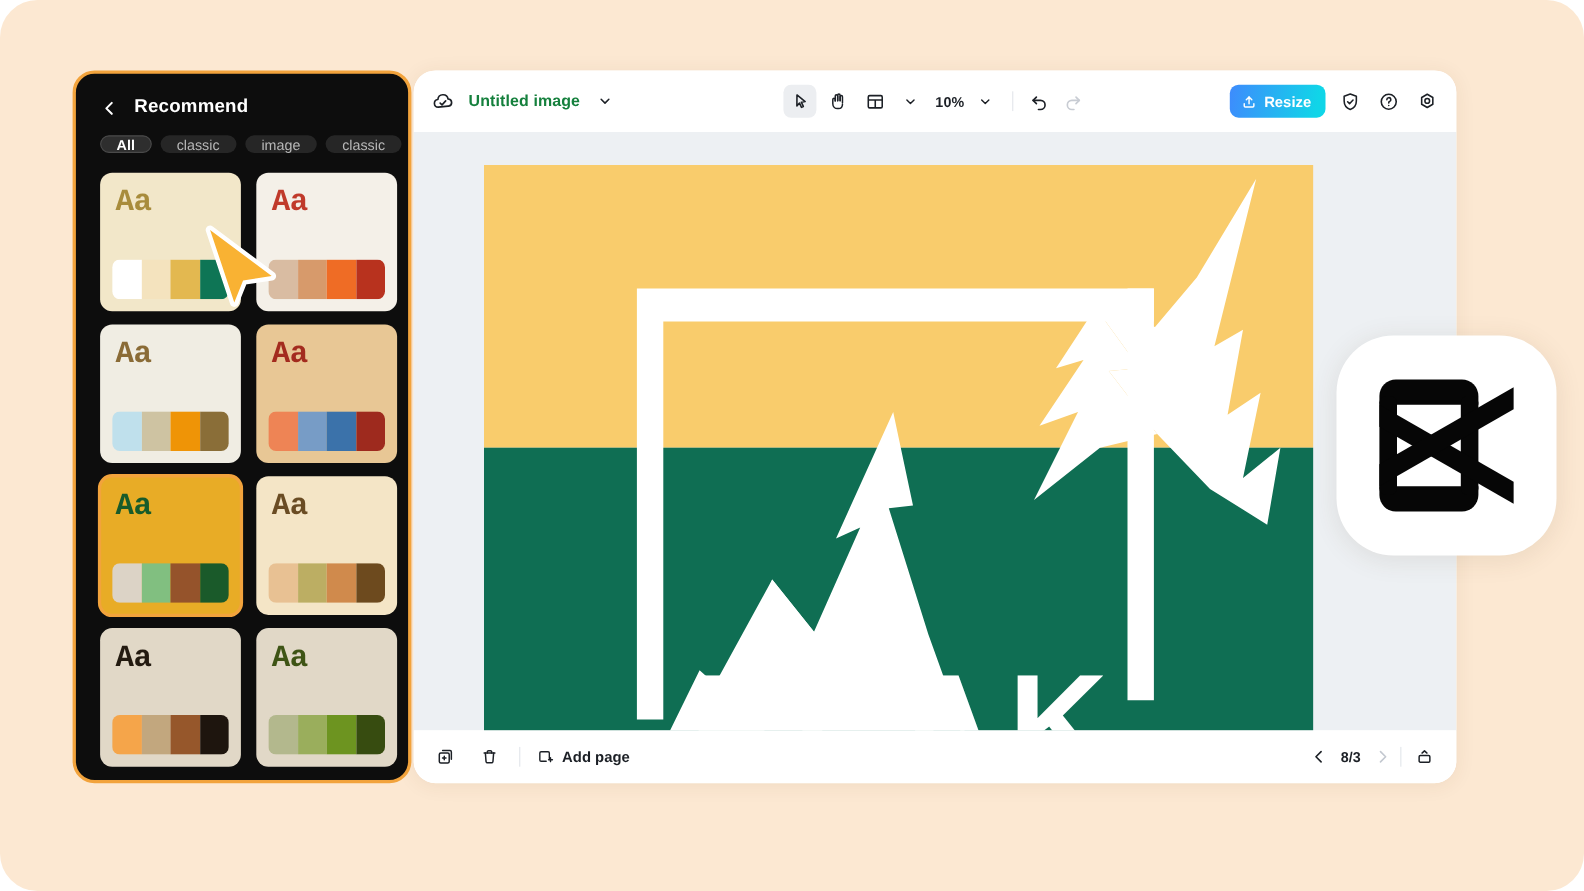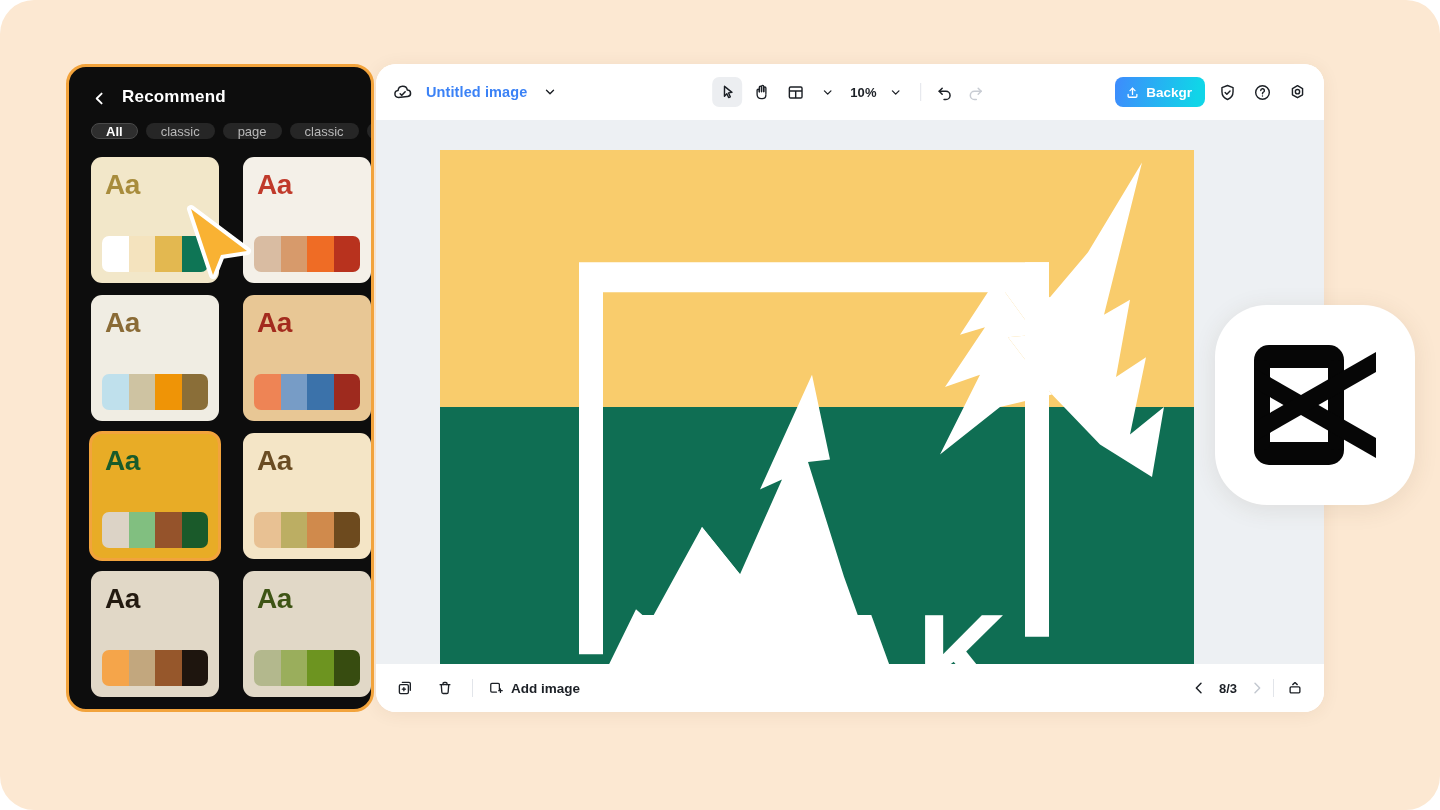--- a/index.html
+++ b/index.html
@@ -34,21 +34,21 @@
   
   .topbar {
     height: 56px; flex: 0 0 56px;
     background: #ffffff;
     display: flex; align-items: center;
     padding: 0 14px;
     position: relative;
   }
   .tb-left { display: flex; align-items: center; gap: 10px; }
   .doc-title {
-    font-size: 14.5px; font-weight: 700; color: #3b82f6;
+    font-size: 14.5px; font-weight: 700; color: #15803d;
     letter-spacing: .1px;
   }
   .tb-center {
     position: absolute; left: 50%; transform: translateX(-50%);
     display: flex; align-items: center; gap: 4px; justify-content: center;
   }
   .tool-btn {
     width: 30px; height: 30px; border-radius: 7px;
     display: flex; align-items: center; justify-content: center;
     color: #1c2026;
@@ -161,22 +161,23 @@
     padding: 0 15px; white-space: nowrap; flex: 0 0 auto;
   }
   .pill.active {
     background: #2e2e2e; color: #ffffff; font-weight: 700;
     border: 1px solid #4a4a4a; padding: 0 14px;
   }
   .pill.chev { padding: 0 11px; color: #cfcfcf; }
 
   .sb-grid {
     display: grid; grid-template-columns: repeat(2, 128px);
-    gap: 12px 24px;
+    gap: 12px 14px;
     padding: 18px 0 0 22px;
+    font-family: Liberation Mono, monospace;
   }
   .swatch-card {
     width: 128px; height: 126px;
     border-radius: 11px;
     position: relative;
     padding: 14px 0 0 14px;
     overflow: hidden;
   }
   .swatch-card.selected { outline: 3px solid #f2a33c; outline-offset: -1px; }
   .card-aa { font-size: 28px; font-weight: 700; line-height: 1; letter-spacing: -.5px; }
@@ -269,21 +270,21 @@
         </span>
       </div>
 
       <div class="tb-right">
         <button class="export-btn" style="background: linear-gradient(100deg, rgb(62, 139, 253) 0%, rgb(16, 213, 232) 90%);">
           <svg width="15" height="15" viewBox="0 0 24 24" fill="none" stroke="#fff" stroke-width="2.1" stroke-linecap="round" stroke-linejoin="round">
             <path d="M12 15V5"></path>
               <polyline points="8 9 12 5 16 9"></polyline>
               <path d="M5 15v3a1.6 1.6 0 0 0 1.6 1.6h10.8A1.6 1.6 0 0 0 19 18v-3"></path>
           </svg>
-          <span>Backgr</span>
+          <span>Resize</span>
         </button>
         <span class="icon-btn">
           <svg width="19" height="19" viewBox="0 0 24 24" fill="none" stroke="#1c2026" stroke-width="1.8" stroke-linecap="round" stroke-linejoin="round">
               <path d="M12 3.2l7 2.6v5.4c0 4.4-2.9 8.2-7 9.6-4.1-1.4-7-5.2-7-9.6V5.8z"></path>
               <polyline points="9 12 11.2 14.2 15.2 10"></polyline>
             </svg>
         </span>
         <span class="icon-btn">
           <svg width="19" height="19" viewBox="0 0 24 24" fill="none" stroke="#1c2026" stroke-width="1.8" stroke-linecap="round" stroke-linejoin="round">
               <circle cx="12" cy="12" r="8.6"></circle>
@@ -342,21 +343,21 @@
               <path d="M9.4 7.5V6a1.4 1.4 0 0 1 1.4-1.4h2.4A1.4 1.4 0 0 1 14.6 6v1.5"></path>
             <path d="M7 7.5l.8 10.2a1.7 1.7 0 0 0 1.7 1.6h5a1.7 1.7 0 0 0 1.7-1.6L17 7.5"></path>
           </svg>
         </span>
         <span class="bb-sep"></span>
         <span class="add-page">
           <svg width="17" height="17" viewBox="0 0 24 24" fill="none" stroke="#1c2026" stroke-width="1.8" stroke-linecap="round" stroke-linejoin="round">
             <path d="M17.5 13.5v-7a1.6 1.6 0 0 0-1.6-1.6h-9A1.6 1.6 0 0 0 5.3 6.5v9a1.6 1.6 0 0 0 1.6 1.6h6.6"></path>
             <path d="M16.5 15h5M19 12.5v5"></path>
           </svg>
-          <span>Add image</span>
+          <span>Add page</span>
         </span>
       </div>
       <div class="bb-right">
         <span class="nav-arrow">
           <svg width="16" height="16" viewBox="0 0 24 24" fill="none" stroke="currentColor" stroke-width="2.2" stroke-linecap="round" stroke-linejoin="round">
               <polyline points="15 5 8 12 15 19"></polyline>
             </svg>
         </span>
         <span class="page-count">8/3</span>
         <span class="nav-arrow disabled">
@@ -381,21 +382,21 @@
         <svg width="17" height="17" viewBox="0 0 24 24" fill="none" stroke="#ffffff" stroke-width="2.6" stroke-linecap="round" stroke-linejoin="round">
             <polyline points="15 5 8 12 15 19"></polyline>
           </svg>
       </span>
       <span class="sb-title">Recommend</span>
     </div>
 
     <div class="sb-filters">
       <span class="pill active">All</span>
       <span class="pill">classic</span>
-      <span class="pill">page</span>
+      <span class="pill">image</span>
       <span class="pill">classic</span>
       <span class="pill chev">
         <svg width="13" height="13" viewBox="0 0 24 24" fill="none" stroke="#cfcfcf" stroke-width="2.4" stroke-linecap="round" stroke-linejoin="round">
             <polyline points="6 9 12 15 18 9"></polyline>
           </svg>
       </span>
     </div>
 
     <div class="sb-grid" id="palette-grid">
         <div class="swatch-card" style="background: rgb(242, 231, 201);">

